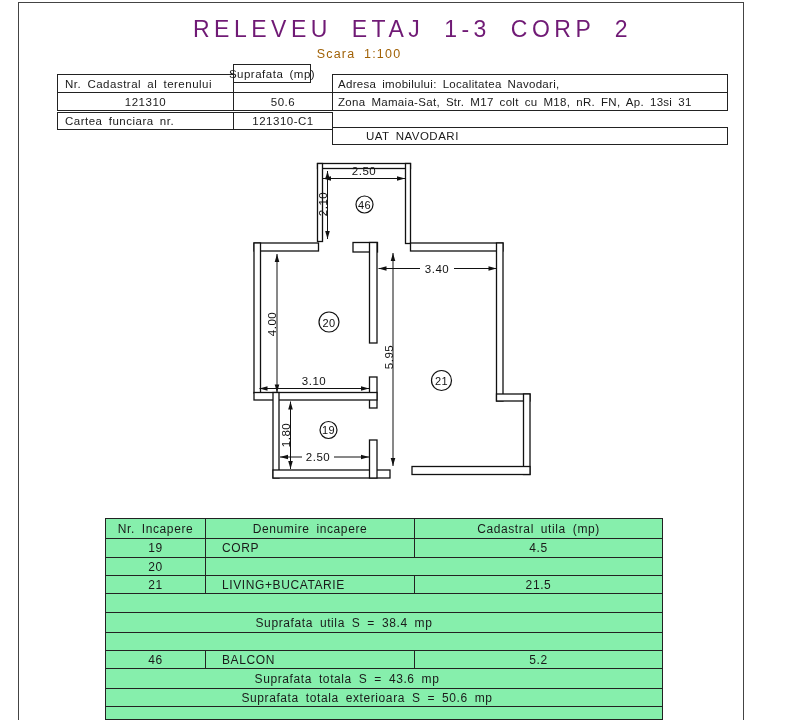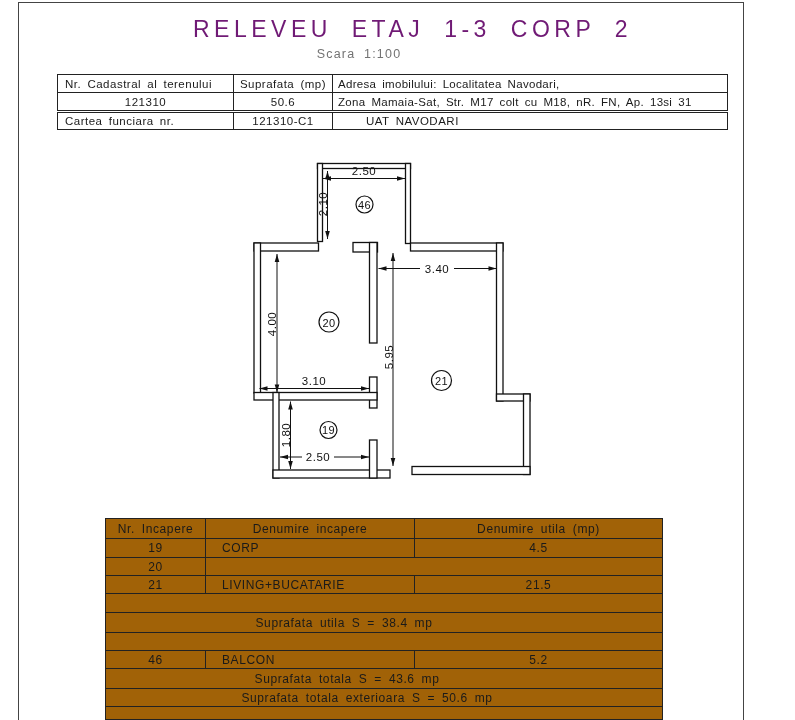--- a/index.html
+++ b/index.html
@@ -5,32 +5,32 @@
   html,body{margin:0;padding:0;background:#fff;}
   body{width:795px;height:720px;position:relative;overflow:hidden;
        font-family:"Liberation Sans",sans-serif;color:#1a1a1a;
        -webkit-font-smoothing:antialiased;}
   .abs{position:absolute;}
   .page-border{position:absolute;left:18px;top:2px;width:724px;height:780px;
        border:1px solid #444;}
   .title{position:absolute;left:30px;top:16px;width:765px;text-align:center;
        font-size:23px;letter-spacing:4.5px;word-spacing:9px;color:#701a75;}
   .scale{position:absolute;left:0;top:47px;width:718px;text-align:center;
-       font-size:12.5px;letter-spacing:1.2px;word-spacing:4px;color:#737373;}
+       font-size:12.5px;letter-spacing:1.2px;word-spacing:4px;color:#a16207;}
   
   .cell{position:absolute;border:1px solid #222;box-sizing:border-box;
        font-size:11.5px;letter-spacing:.5px;word-spacing:2.5px;
        display:flex;align-items:center;white-space:nowrap;overflow:visible;}
   .cell.pl{padding-left:7px;}
   .cell.ctr{justify-content:center;}
   .cell.addr{padding-left:5px;letter-spacing:.3px;}
   .cell.uat{padding-left:33px;}
   
   .t2{position:absolute;left:105px;top:518px;width:558px;
-      border:1px solid #222;box-sizing:border-box;background:#a16207;}
+      border:1px solid #222;box-sizing:border-box;background:#86efac;}
   .t2-row{display:flex;border-bottom:1px solid #222;box-sizing:border-box;
       font-size:12px;letter-spacing:.6px;word-spacing:3px;align-items:center;}
   .t2-row:last-child{border-bottom:none;}
   .t2 .c1{width:100px;border-right:1px solid #222;box-sizing:border-box;
       text-align:center;align-self:stretch;display:flex;align-items:center;justify-content:center;}
   .t2 .c2{width:209px;border-right:1px solid #222;box-sizing:border-box;
       padding-left:16px;align-self:stretch;display:flex;align-items:center;}
   .t2 .c3{flex:1;text-align:center;}
   .t2 .full{flex:1;text-align:center;}
   .h20{height:20px;} .h19{height:19px;} .h18{height:18px;} .h12{height:12px;}
@@ -48,28 +48,28 @@
 </head>
 <body>
 
 <div class="page-border"></div>
 
 <div class="title">RELEVEU ETAJ 1-3 CORP 2</div>
 <div class="scale">Scara 1:100</div>
 
 <div>
   <div class="cell pl" style="left:57px;top:74px;width:177px;height:19px;">Nr. Cadastral al terenului</div>
-  <div class="cell ctr" style="left:233px;top:74px;width:100px;height:19px;">Suprafata (mp)</div>
+  <div class="cell ctr" style="left:233px;top:64px;width:78px;height:19px;">Suprafata (mp)</div>
   <div class="cell addr" style="left:332px;top:74px;width:396px;height:19px;">Adresa imobilului: Localitatea Navodari,</div>
   <div class="cell ctr" style="left:57px;top:92px;width:177px;height:19px;">121310</div>
   <div class="cell ctr" style="left:233px;top:92px;width:100px;height:19px;">50.6</div>
   <div class="cell addr" style="left:332px;top:92px;width:396px;height:19px;">Zona Mamaia-Sat, Str. M17 colt cu M18, nR. FN, Ap. 13si 31</div>
   <div class="cell pl" style="left:57px;top:112px;width:177px;height:18px;">Cartea funciara nr.</div>
   <div class="cell ctr" style="left:233px;top:112px;width:100px;height:18px;">121310-C1</div>
-  <div class="cell uat" style="left:332px;top:112px;width:396px;height:18px;">UAT NAVODARI</div>
+  <div class="cell uat" style="left:332px;top:127px;width:396px;height:18px;">UAT NAVODARI</div>
 </div>
 
 <svg class="abs" style="left:230px;top:155px;" width="320" height="340" viewBox="230 155 320 340">
 
   <g>
     <rect class="wall" x="317.5" y="163.5" width="93" height="5"></rect>
     <rect class="wall" x="317.5" y="163.5" width="5" height="78"></rect>
     <rect class="wall" x="405.5" y="163.5" width="5" height="80"></rect>
     <rect class="wall" x="254" y="243" width="64.5" height="8"></rect>
     <rect class="wall" x="254" y="243" width="6.5" height="150"></rect>
@@ -132,21 +132,21 @@
   <circle class="rc" cx="441.5" cy="380.5" r="10"></circle>
   <text class="roomtxt" x="441.5" y="385" text-anchor="middle">21</text>
   <circle class="rc" cx="328.5" cy="430" r="8.5"></circle>
   <text class="roomtxt" x="328.5" y="434" text-anchor="middle">19</text>
 </svg>
 
 <div class="t2">
   <div class="t2-row hdr h20">
     <div class="c1">Nr. Incapere</div>
     <div class="c2">Denumire incapere</div>
-    <div class="c3">Denumire utila (mp)</div>
+    <div class="c3">Cadastral utila (mp)</div>
   </div>
   <div class="t2-row h19">
     <div class="c1">19</div>
     <div class="c2">CORP</div>
     <div class="c3">4.5</div>
   </div>
   <div class="t2-row h18">
     <div class="c1">20</div>
   </div>
   <div class="t2-row h18">

